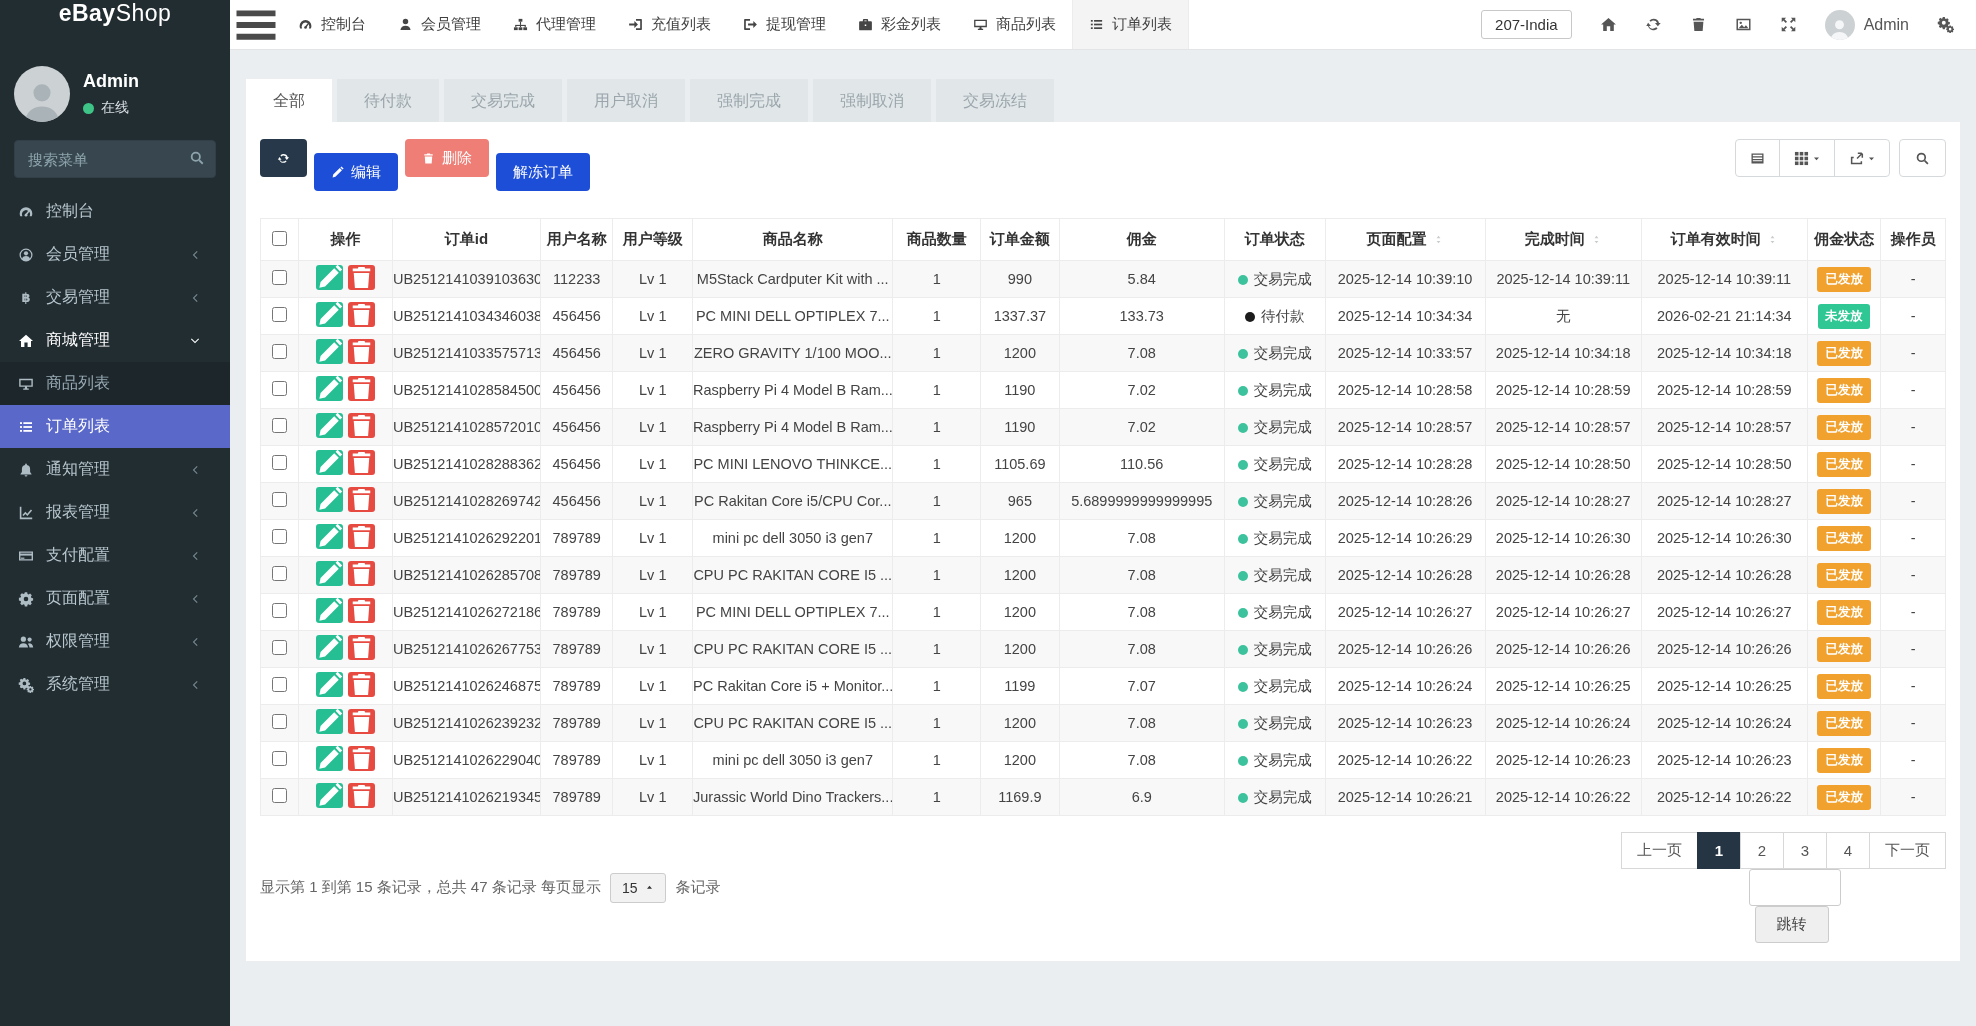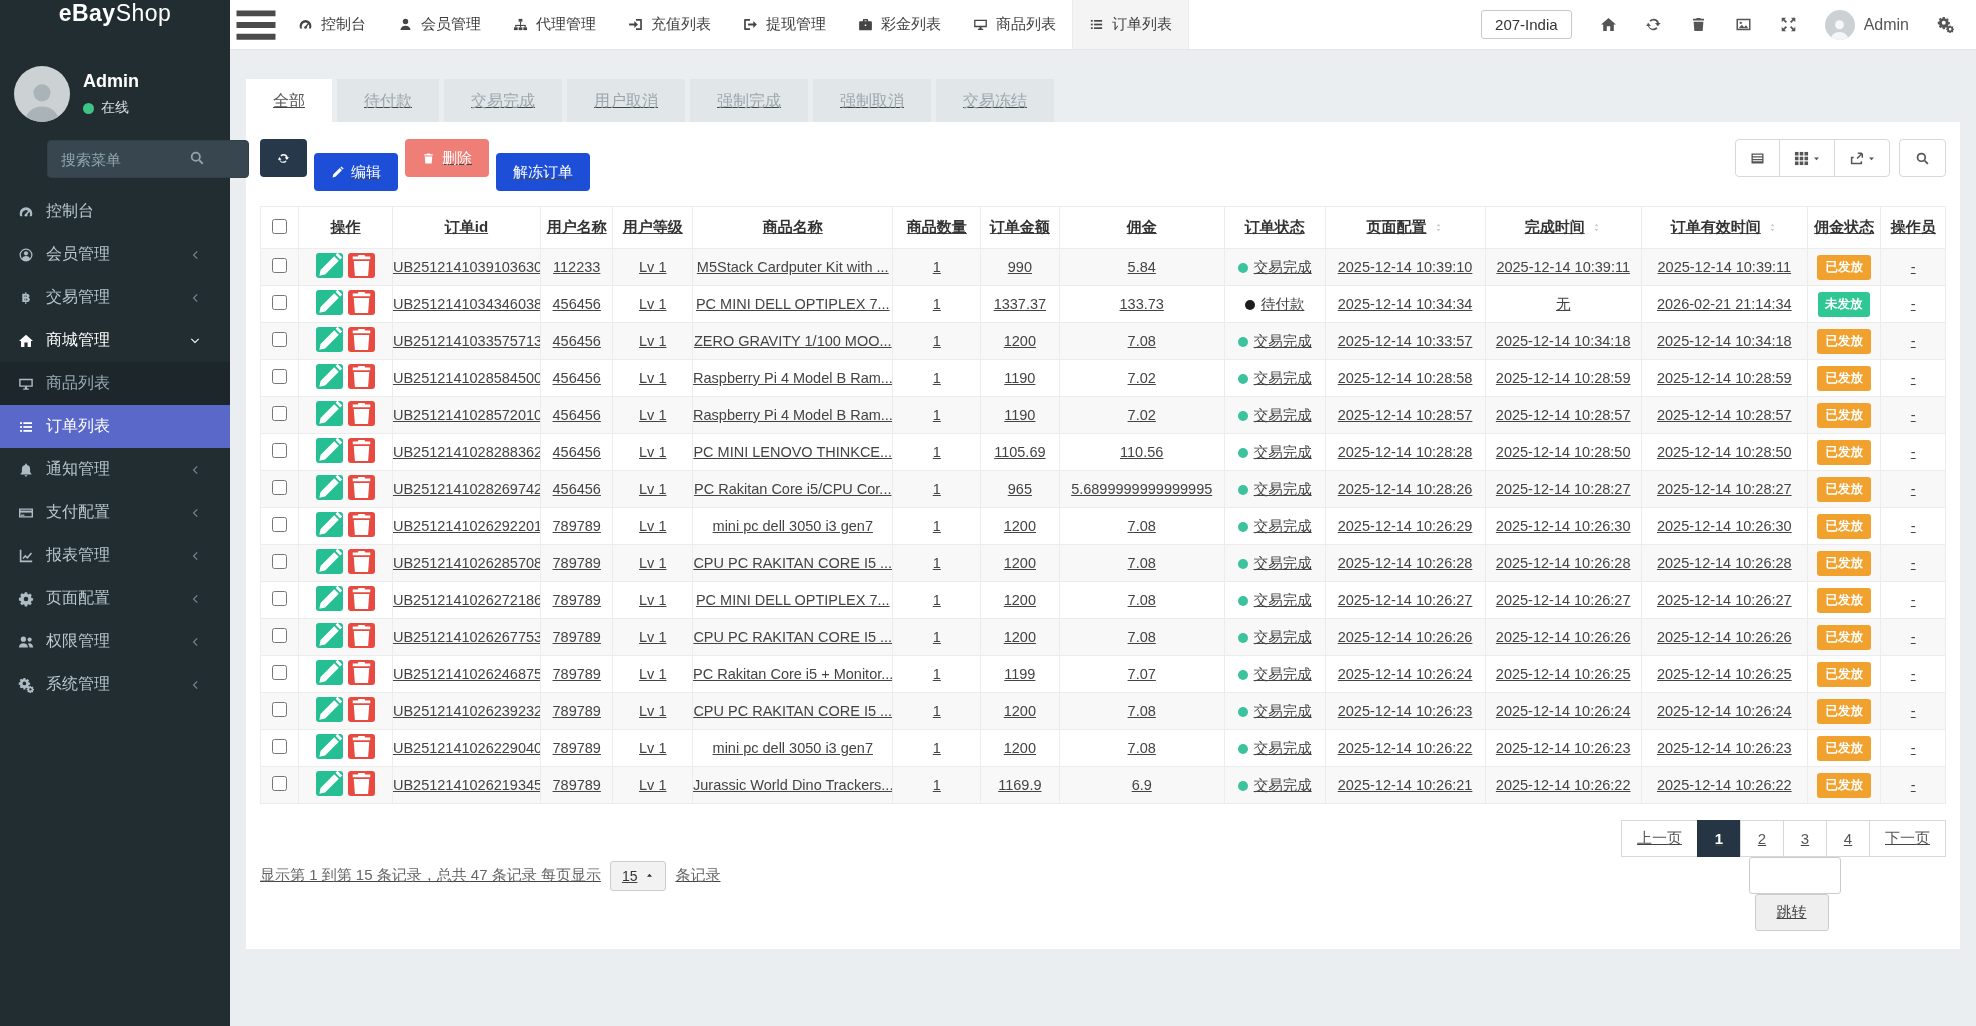--- a/index.html
+++ b/index.html
@@ -16,21 +16,21 @@
   #user-panel { display:flex; align-items:center; padding:16px 14px 14px; }
   #avatar-big { width:56px; height:56px; border-radius:50%; background:#ccd1d4; overflow:hidden;
     display:flex; align-items:flex-end; justify-content:center; flex:none; }
   #avatar-big svg { width:44px; height:44px; fill:#aab3b8; }
   #user-meta { margin-left:13px; }
   #user-name { color:#fff; font-size:18px; font-weight:bold; margin-bottom:7px; }
   #user-status { color:#d7dee2; font-size:14px; display:flex; align-items:center; gap:7px; }
   .green-dot { width:11px; height:11px; border-radius:50%; background:#3ec487; display:inline-block; }
   #menu-search { margin:4px 14px 12px; position:relative; }
   #menu-search input { width:100%; height:38px; background:#38474f; border:1px solid #323f46; border-radius:4px;
-    color:#fff; padding:0 36px 0 13px; font-size:15px; outline:none;margin-left:33px; }
+    color:#fff; padding:0 36px 0 13px; font-size:15px; outline:none; }
   #menu-search input::placeholder { color:#8da4ad; }
   #menu-search .icn { position:absolute; right:11px; top:10px; color:#8da4ad; font-size:16px; }
   #side-menu .sm-item { height:43px; display:flex; align-items:center; padding:0 15px;
     color:#b8c7ce; font-size:16px; cursor:pointer; }
   #side-menu .sm-item .icn { width:22px; font-size:16px; margin-right:9px; color:#aebcc3; }
   #side-menu .sm-item .lbl { flex:1; }
   #side-menu .sm-item .chev { font-size:12px; color:#76898f; }
   #side-menu .sm-item.expanded { color:#fff; }
   #side-menu .sm-item.expanded .icn { color:#fff; }
   #side-menu .submenu-wrap { background:#1d262b; }
@@ -49,21 +49,21 @@
   #topbar-right { margin-left:auto; display:flex; align-items:center; gap:28px; padding-right:22px; }
   #region-box { border:1px solid #c8c8c8; border-radius:3px; padding:5px 13px; font-size:15px; color:#333; cursor:pointer; }
   #topbar-right .tool { font-size:17px; color:#565656; cursor:pointer; }
   #admin-chip { display:flex; align-items:center; gap:9px; cursor:pointer; }
   #avatar-small { width:30px; height:30px; border-radius:50%; background:#ccd1d4; overflow:hidden;
     display:flex; align-items:flex-end; justify-content:center; }
   #avatar-small svg { width:23px; height:23px; fill:#f5f6f7; }
   #admin-chip .nm { font-size:16px; color:#555; }
 
   
-  #content { position:absolute; left:230px; top:50px; right:0; bottom:0; padding:29px 16px 0;text-decoration:underline; }
+  #content { position:absolute; left:230px; top:50px; right:0; bottom:0; padding:29px 16px 0; }
   #tabs { display:flex; gap:5px; }
   .tab { height:43px; line-height:43px; padding:0 27px; background:#e1e6e9; color:#9ba6ac;
     font-size:16px; cursor:pointer; }
   .tab.active { background:#fff; color:#555; }
   #panel { background:#fff; padding:17px 14px 18px; }
 
   #toolbar { display:flex; gap:7px; }
   .btn { border:none; border-radius:4px; height:38px; display:inline-flex; align-items:center; gap:7px;
     color:#fff; font-size:15px; padding:0 17px; cursor:pointer;
     font-family:"Liberation Sans","DejaVu Sans",sans-serif; }
@@ -75,21 +75,21 @@
   .bgrp { display:flex; }
   .tbtn { width:45px; height:38px; background:#fff; border:1px solid #d5d9dc; display:inline-flex;
     align-items:center; justify-content:center; gap:3px; color:#555; font-size:15px; cursor:pointer; }
   .bgrp .tbtn + .tbtn { margin-left:-1px; }
   .bgrp .tbtn:first-child { border-radius:4px 0 0 4px; }
   .bgrp .tbtn:last-child { border-radius:0 4px 4px 0; }
   .tbtn.wide { width:56px; }
   .tbtn.single { border-radius:4px; width:47px; }
   .tbtn .caret { font-size:9px; color:#555; }
 
-  #order-table { width:100%; border-collapse:collapse; table-layout:fixed; margin-top:15px; font-size:14.5px; }
+  #order-table { width:100%; border-collapse:collapse; table-layout:fixed; margin-top:27px; font-size:14.5px; }
   #order-table th, #order-table td { border:1px solid #ececec; text-align:center; white-space:nowrap;
     overflow:hidden; }
   #order-table th { height:42px; color:#333; font-weight:bold; font-size:15px; }
   #order-table td { height:37px; color:#444; }
   #order-table tbody tr:nth-child(odd) { background:#f8f8f8; }
   #order-table input[type=checkbox] { width:15px; height:15px; cursor:pointer; }
   th .sort { display:inline-block; font-size:11px; color:#c9ccce; margin-left:6px; vertical-align:-1px; }
   .opbtn { width:27px; height:25px; border:none; border-radius:3px; color:#fff; display:inline-flex;
     align-items:center; justify-content:center; font-size:11px; cursor:pointer; }
   .opbtn.edit { background:#26bf94; margin-right:5px; }
@@ -234,40 +234,40 @@
         <span class="lbl">通知管理</span>
         <span class="chev icn">
           <svg viewBox="0 0 16 16" fill="currentColor" aria-hidden="true">
             <path d="M10.4 2.6 5 8l5.4 5.4 1.1-1L7.1 8l4.4-4.4z"></path>
           </svg>
         </span>
       </div>
       <div class="sm-item">
         <span class="icn">
           <svg viewBox="0 0 16 16" fill="currentColor" aria-hidden="true">
+            <path d="M1.8 1.8h1.6v10.8H14.2v1.6H1.8z"></path>
+            <path d="M4.4 9.9 7.3 6.7l2 2.1 3.6-4.3 1.2 1-4.7 5.6-2-2.1-1.9 2z"></path>
+          </svg>
+        </span>
+        <span class="lbl">报表管理</span>
+        <span class="chev icn">
+          <svg viewBox="0 0 16 16" fill="currentColor" aria-hidden="true">
+            <path d="M10.4 2.6 5 8l5.4 5.4 1.1-1L7.1 8l4.4-4.4z"></path>
+          </svg>
+        </span>
+      </div>
+      <div class="sm-item">
+        <span class="icn">
+          <svg viewBox="0 0 16 16" fill="currentColor" aria-hidden="true">
             <path fill-rule="evenodd" d="M1 3.4h14v9.2H1zm1.4 1.4v6.4h11.2V4.8z"></path>
             <rect x="1" y="5.6" width="14" height="2"></rect>
             <rect x="2.8" y="9.6" width="3.6" height="1.2"></rect>
           </svg>
         </span>
         <span class="lbl">支付配置</span>
-        <span class="chev icn">
-          <svg viewBox="0 0 16 16" fill="currentColor" aria-hidden="true">
-            <path d="M10.4 2.6 5 8l5.4 5.4 1.1-1L7.1 8l4.4-4.4z"></path>
-          </svg>
-        </span>
-      </div>
-      <div class="sm-item">
-        <span class="icn">
-          <svg viewBox="0 0 16 16" fill="currentColor" aria-hidden="true">
-            <path d="M1.8 1.8h1.6v10.8H14.2v1.6H1.8z"></path>
-            <path d="M4.4 9.9 7.3 6.7l2 2.1 3.6-4.3 1.2 1-4.7 5.6-2-2.1-1.9 2z"></path>
-          </svg>
-        </span>
-        <span class="lbl">报表管理</span>
         <span class="chev icn">
           <svg viewBox="0 0 16 16" fill="currentColor" aria-hidden="true">
             <path d="M10.4 2.6 5 8l5.4 5.4 1.1-1L7.1 8l4.4-4.4z"></path>
           </svg>
         </span>
       </div>
       <div class="sm-item">
         <span class="icn">
           <svg viewBox="0 0 16 16" fill="currentColor" aria-hidden="true">
             <path fill-rule="evenodd" d="M6.8 1.3h2.4l.3 1.7c.4.1.8.3 1.1.5l1.5-.9 1.7 1.7-.9 1.5c.2.3.4.7.5 1.1l1.7.3v2.4l-1.7.3c-.1.4-.3.8-.5 1.1l.9 1.5-1.7 1.7-1.5-.9c-.3.2-.7.4-1.1.5l-.3 1.7H6.8l-.3-1.7a5 5 0 0 1-1.1-.5l-1.5.9-1.7-1.7.9-1.5a5 5 0 0 1-.5-1.1l-1.7-.3V6.8l1.7-.3c.1-.4.3-.8.5-1.1l-.9-1.5 1.7-1.7 1.5.9c.3-.2.7-.4 1.1-.5zM8 5.7a2.3 2.3 0 1 0 0 4.6 2.3 2.3 0 0 0 0-4.6z"></path>

